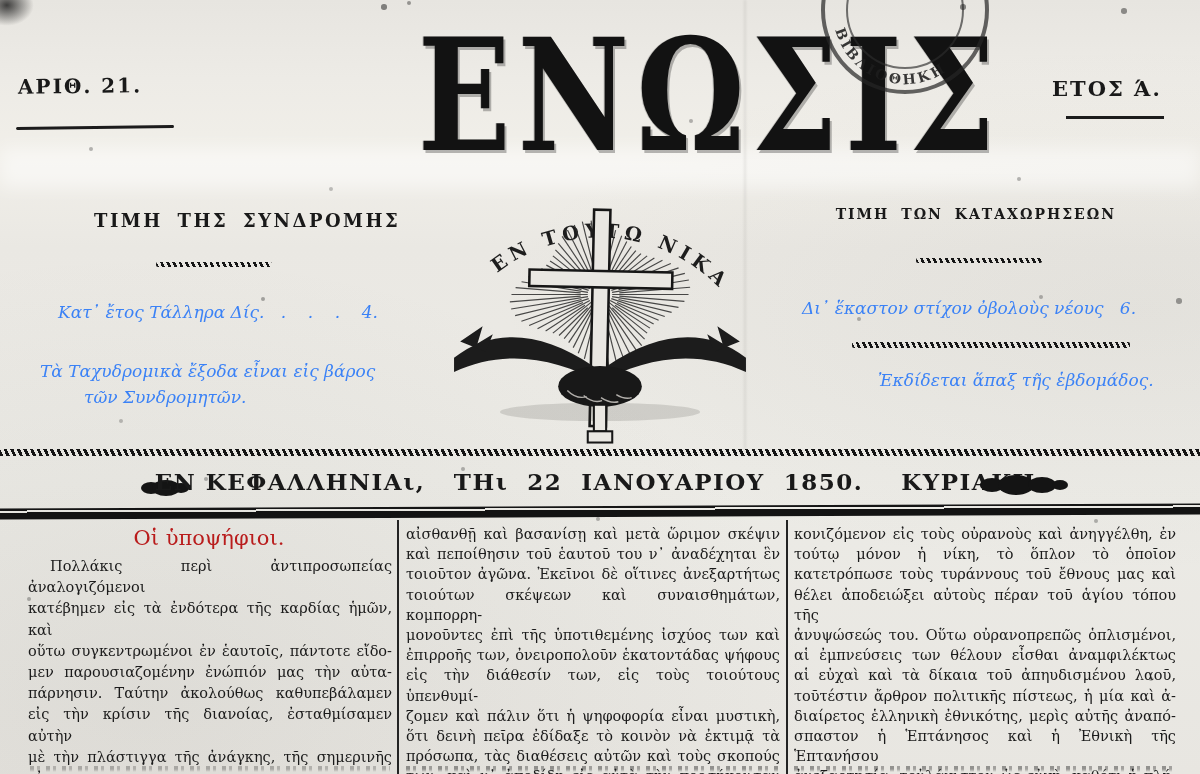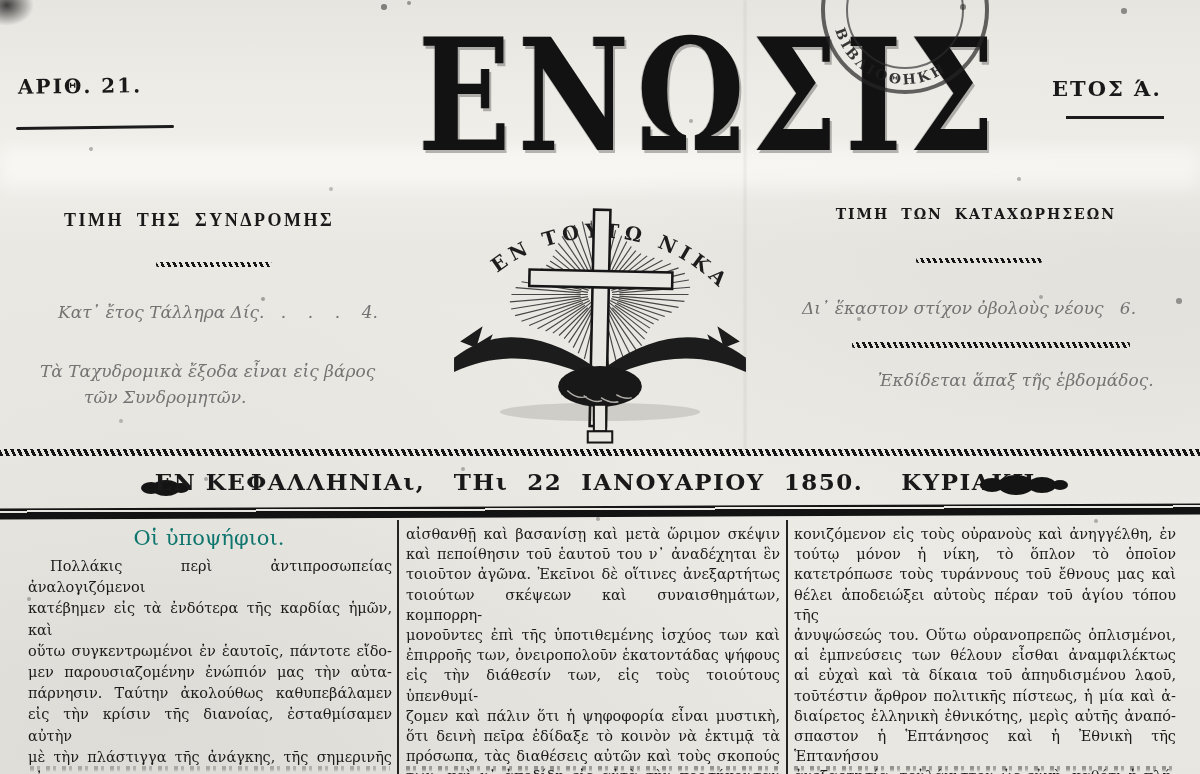--- a/index.html
+++ b/index.html
@@ -37,43 +37,43 @@
       90px 148px 0 1px rgba(25,25,25,.3), 262px 298px 0 1px rgba(25,25,25,.35),
       1178px 300px 0 2px rgba(25,25,25,.4), 1040px 296px 0 1px rgba(25,25,25,.3),
       28px 598px 0 1px rgba(25,25,25,.3), 1150px 678px 0 1px rgba(25,25,25,.3),
       597px 518px 0 1px rgba(25,25,25,.3), 205px 478px 0 1px rgba(25,25,25,.3),
       1018px 178px 0 1px rgba(25,25,25,.3), 858px 318px 0 1px rgba(25,25,25,.3),
       462px 468px 0 1px rgba(25,25,25,.3), 962px 6px 0 2px rgba(25,25,25,.5),
       330px 188px 0 1px rgba(25,25,25,.25), 120px 420px 0 1px rgba(25,25,25,.25),
       690px 120px 0 1px rgba(25,25,25,.3), 1095px 520px 0 1px rgba(25,25,25,.3);
   }
   
-  .sub-head{top:210px;left:64px;width:266px;text-align:center;font-size:18px;font-weight:bold;letter-spacing:2.5px;word-spacing:6px;white-space:nowrap;font-family:Liberation Serif, serif;}
+  .sub-head{top:210px;left:94px;width:266px;text-align:center;font-size:18px;font-weight:bold;letter-spacing:2.5px;word-spacing:6px;white-space:nowrap;}
   .adv-head{top:206px;left:768px;width:348px;text-align:right;font-size:14px;font-weight:bold;letter-spacing:2px;word-spacing:5px;white-space:nowrap;}
   .wavy{height:5px;background:repeating-linear-gradient(65deg,#161616 0 2.6px,transparent 2.6px 5.6px);border-radius:2px;}
   .wavy.w1{top:262px;left:156px;width:116px;}
   .wavy.w2{top:258px;left:916px;width:126px;}
   .wavy.w3{top:342px;left:852px;width:278px;height:6px;}
-  .info-line{font-size:17px;font-style:italic;white-space:pre;color:#737373;}
+  .info-line{font-size:17px;font-style:italic;white-space:pre;color:#3b82f6;}
   .sub-l1{top:302px;left:58px;}
   .sub-l2{top:361px;left:40px;}
   .sub-l3{top:378px;left:84px;margin-top:9px;}
   .adv-l1{top:298px;left:802px;}
   .adv-l2{top:370px;left:878px;}
   
   .wavy-full{top:449px;left:0;width:1200px;height:7px;background:repeating-linear-gradient(65deg,#141414 0 3px,transparent 3px 6px);}
   .dateline{top:468px;left:0;width:1200px;text-align:center;font-size:23px;font-weight:bold;letter-spacing:1.5px;white-space:pre;}
   .orn-l{top:478px;left:140px;}
   .orn-r{top:472px;left:978px;}
   .thick-rule{top:506px;left:-3px;width:1206px;height:11px;transform:rotate(-.25deg);
     background:linear-gradient(180deg,#151515 0 2px,transparent 2px 4px,#131313 4px 100%);}
   
   .vrule{top:520px;width:1.6px;height:254px;background:#232323;}
   .vr1{left:397px;} .vr2{left:786px;}
-  .article-title{top:526px;left:28px;width:362px;text-align:center;font-size:21px;color:#0f766e;}
+  .article-title{top:526px;left:28px;width:362px;text-align:center;font-size:21px;color:#b91c1c;}
   .coltext{font-size:14.5px;line-height:20.2px;color:#1b1b1b;
     white-space:pre-line;text-align:justify;text-align-last:justify;}
   .c1{top:556px;left:28px;width:364px;line-height:21.2px;text-indent:22px;}
   .c2{top:524px;left:406px;width:374px;}
   .c3{top:524px;left:794px;width:382px;}
   .cutline{top:766px;height:8px;overflow:hidden;
     background:repeating-linear-gradient(90deg,rgba(25,25,25,.55) 0 4px,transparent 4px 7px,rgba(25,25,25,.45) 7px 10px,transparent 10px 16px);
     -webkit-mask-image:linear-gradient(180deg,#000 0 3px,transparent 6px);
             mask-image:linear-gradient(180deg,#000 0 3px,transparent 6px);}
   .cut1{left:30px;width:360px;opacity:.5;}

